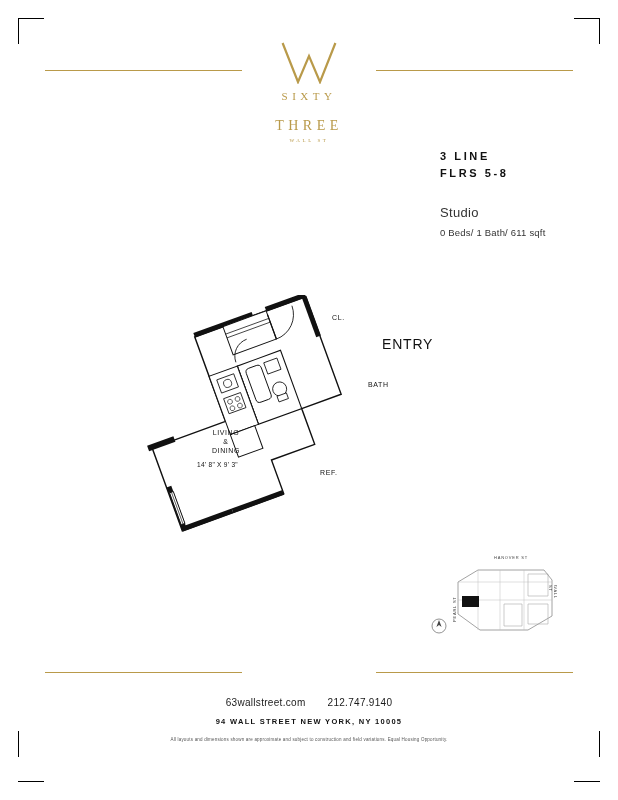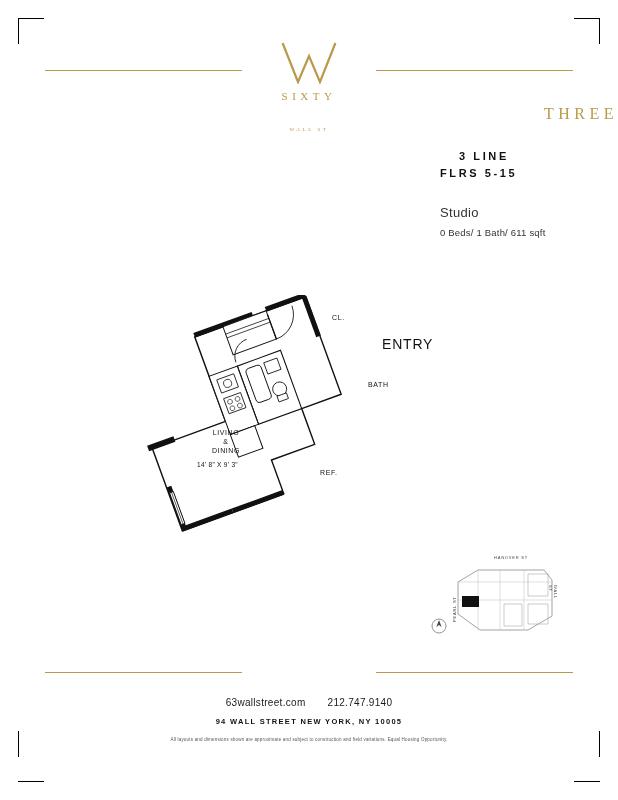--- a/index.html
+++ b/index.html
@@ -51,37 +51,36 @@
     display: block;
     margin: 0 auto;
   }
   .logo .l1, .logo .l2, .logo .l3 {
     display: block;
     color: #b99a4a;
     font-family: "Liberation Serif", serif;
     text-align: center;
   }
   .logo .l1 { font-size: 11px; letter-spacing: 4.5px; margin-top: 6px; }
-  .logo .l2 { font-size: 16px; letter-spacing: 4.5px; margin-top: 3px; text-align: right; }
+  .logo .l2 { font-size: 14px; letter-spacing: 4.5px; margin-top: 16px; }
   .logo .l3 { font-size: 5px; letter-spacing: 2.6px; margin-top: 4px; }
 
   
   .unit-info {
     position: absolute;
     left: 440px;
     top: 148px;
     width: 150px;
   }
   .unit-line {
     font-size: 11px;
     font-weight: bold;
     letter-spacing: 2.6px;
     color: #111;
     line-height: 17px;
-    margin-left: 19px;
   }
   .unit-flrs {
     font-size: 11px;
     font-weight: bold;
     letter-spacing: 2.6px;
     color: #111;
     line-height: 17px;
   }
   .unit-type {
     margin-top: 23px;
@@ -186,21 +185,21 @@
     <svg class="mark" width="56" height="42" viewBox="0 0 56 42">
       <path d="M2 2 L17 40 L28 14 L39 40 L54 2" fill="none" stroke="#b99a4a" stroke-width="2.2" stroke-linecap="square" stroke-linejoin="miter"></path>
     </svg>
     <span class="l1">SIXTY</span>
     <span class="l2">THREE</span>
     <span class="l3">WALL ST</span>
   </div>
 
   <div class="unit-info">
     <div class="unit-line">3 LINE</div>
-    <div class="unit-flrs">FLRS  5-15</div>
+    <div class="unit-flrs">FLRS  5-8</div>
     <div class="unit-type">Studio</div>
     <div class="unit-specs">0 Beds/ 1 Bath/ 611 sqft</div>
   </div>
 
   <div class="floorplan">
     <svg width="340" height="260" viewBox="0 0 340 260">
       <g fill="none" stroke="#111" stroke-width="1.1">
 
         <path d="M178 23 L210 23 L210 16 L258 16 L258 22 L286 22 L286 100
                  L258 100 L258 118 L228 118

